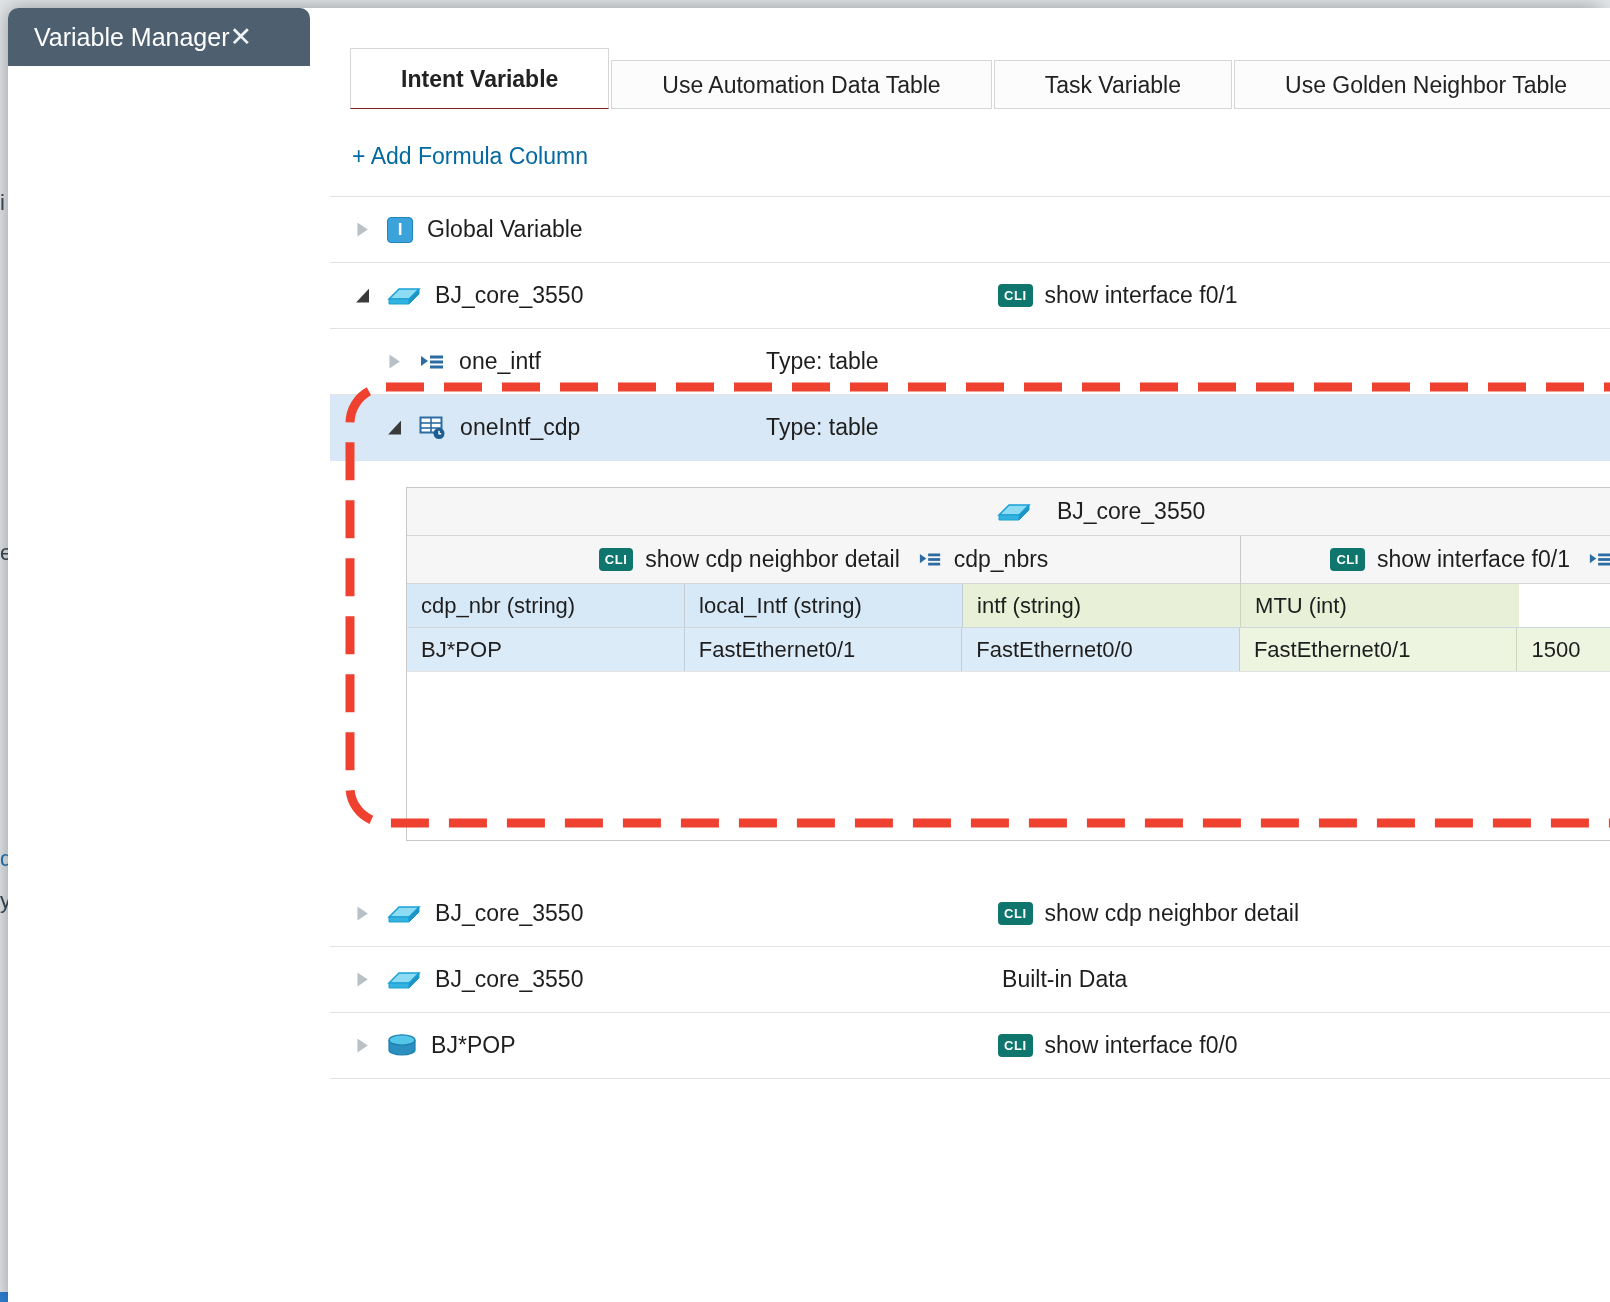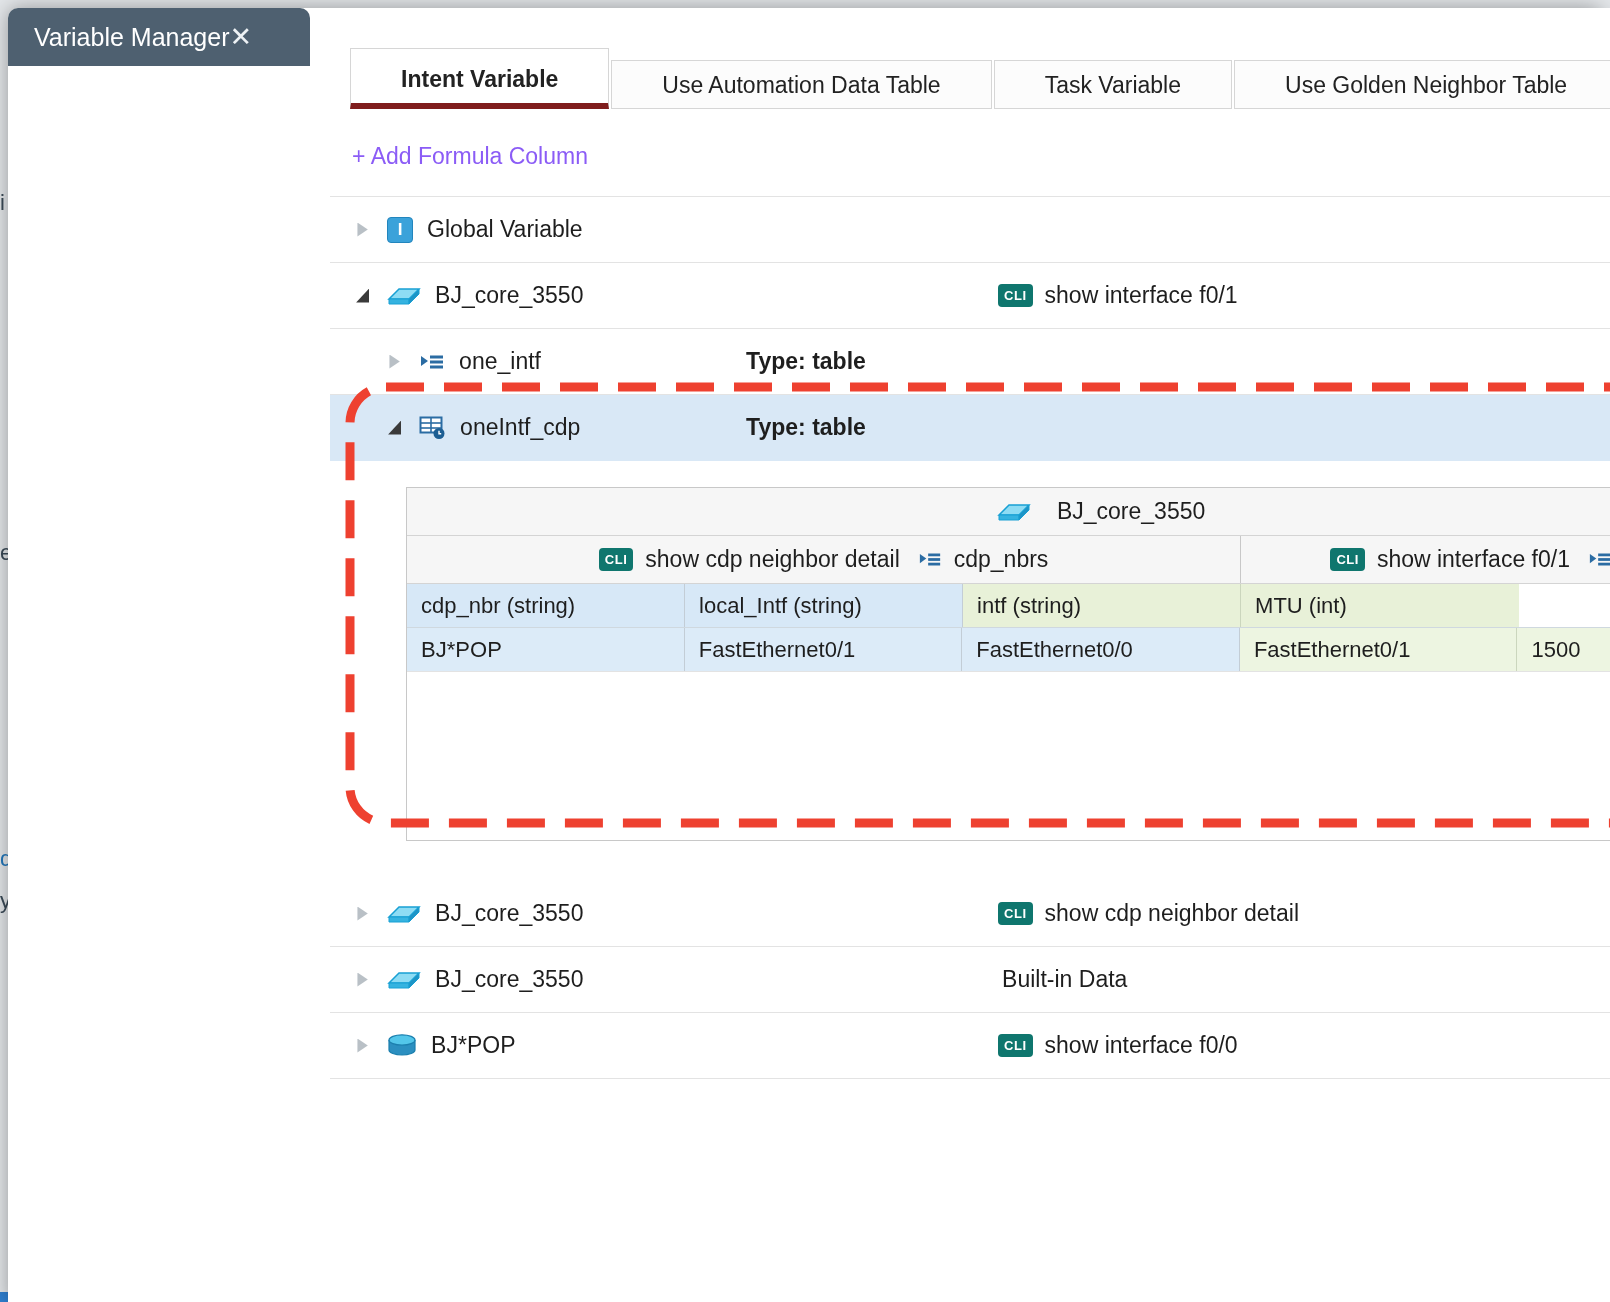--- a/index.html
+++ b/index.html
@@ -35,40 +35,40 @@
 
   
   .tabs { display:flex; align-items:flex-end; padding:40px 0 0 40px; }
   .tab {
     border:1px solid #d6d6d6; background:#fcfcfc; color:#222;
     font-size:23px; padding:0 50px; height:49px; line-height:49px;
     margin-right:2px; cursor:pointer; white-space:nowrap;
   }
   .tab.active {
     height:61px; line-height:61px; font-weight:bold; background:#fff;
-    border-bottom:6px solid #7f1d1d; position:relative; z-index:2;
-  }
-
-  .add-formula { margin:34px 0 26px 42px; color:#8b5cf6; font-size:23px; cursor:pointer; width:max-content; }
+    border-bottom:1px solid #7f1d1d; position:relative; z-index:2;
+  }
+
+  .add-formula { margin:34px 0 26px 42px; color:#0369a1; font-size:23px; cursor:pointer; width:max-content; }
 
   
   .tree { margin:0 86px 0 20px; border-top:1px solid #e3e3e3; font-size:23px; }
   .trow { position:relative; display:flex; align-items:center; height:66px; border-bottom:1px solid #e3e3e3; padding-left:26px; }
   .trow.child { padding-left:58px; }
   .caret { width:13px; height:14px; margin-right:18px; flex:none; }
   .caret.c { clip-path:polygon(10% 0,90% 50%,10% 100%); background:#b9c0c6; }
   .caret.e { clip-path:polygon(100% 0,100% 100%,0 100%); background:#3a3a3a; }
   .ticon { margin-right:14px; display:flex; align-items:center; flex:none; }
   .gv-icon {
     width:26px; height:26px; background:#3ba2da; border:1px solid #2285bd; border-radius:4px;
     color:#fff; font-weight:bold; display:flex; align-items:center; justify-content:center;
     font-size:17px; margin-right:14px; flex:none;
   }
   .tlabel { white-space:nowrap;text-align:right; }
-  .type-text { position:absolute; left:416px;font-weight:bold; }
+  .type-text { position:absolute; left:436px; }
   .cli-group { position:absolute; left:668px; display:flex; align-items:center; gap:12px; }
   .cli-badge {
     background:#0f766e; color:#fff; font-size:13px; font-weight:bold;
     padding:5px 6px; border-radius:4px; letter-spacing:.5px; line-height:1; flex:none;
   }
   .builtin-text { position:absolute; left:672px; }
 
   
   .annotated { position:relative; }
   .trow.selected { background:#d9e8f6; border-bottom-color:#d9e8f6; }

